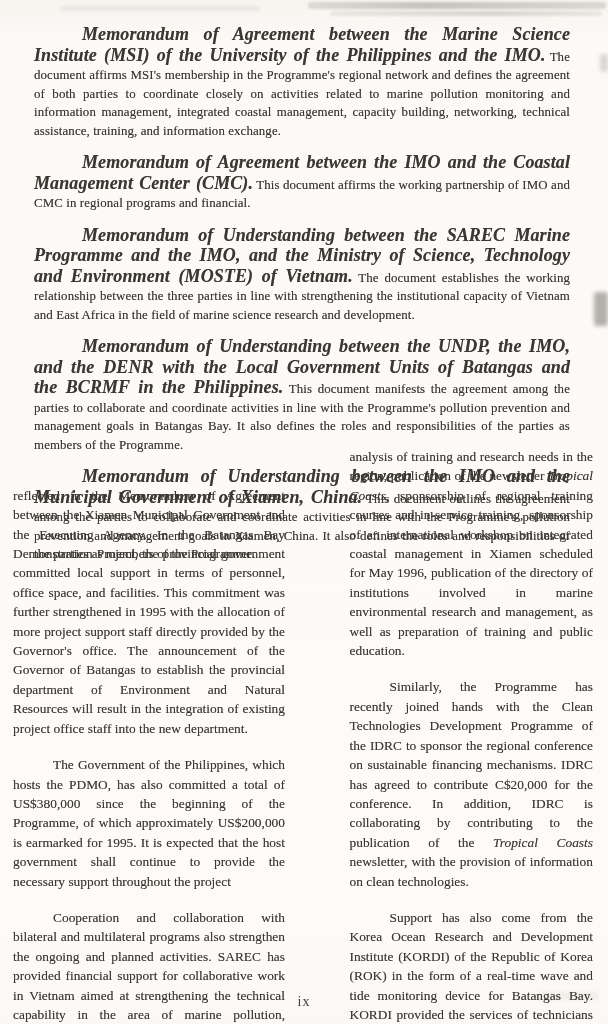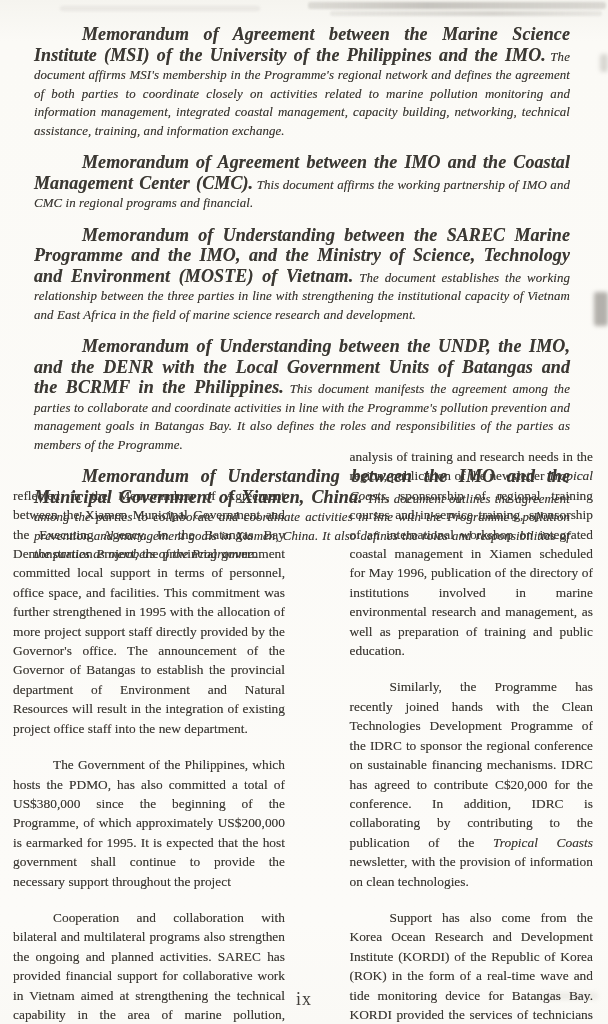--- a/index.html
+++ b/index.html
@@ -45,21 +45,20 @@
     line-height:18.5px;
     text-shadow:0 0 .5px rgba(70,65,58,.55);
   }
   .memo-title{
     font-weight:bold;font-style:italic;
     font-size:18px;
     word-spacing:1.5px;
     letter-spacing:.1px;
   }
   .memo-body{
-    font-style:italic;
     font-size:12.9px;
     letter-spacing:.1px;
   }
 
   
   .columns{
     position:absolute;top:447px;left:13px;right:15px;
     display:flex;align-items:center;
   }
   .col{
@@ -77,21 +76,21 @@
   }
   .body-par{margin:0 0 17px 0;}
   .body-par:last-child{margin-bottom:0;}
   .body-par.indent{text-indent:40px;}
   .seg-italic{font-style:italic;}
 
   
   .page-number{
     position:absolute;bottom:14px;left:0;width:608px;
     text-align:center;
-    font-size:18px;
+    font-size:14px;
     color:#44413c;
     letter-spacing:1px;
   }
 </style>
 </head>
 <body>
 
 <div class="page">
 
   <div class="artifact streak-1"></div>

